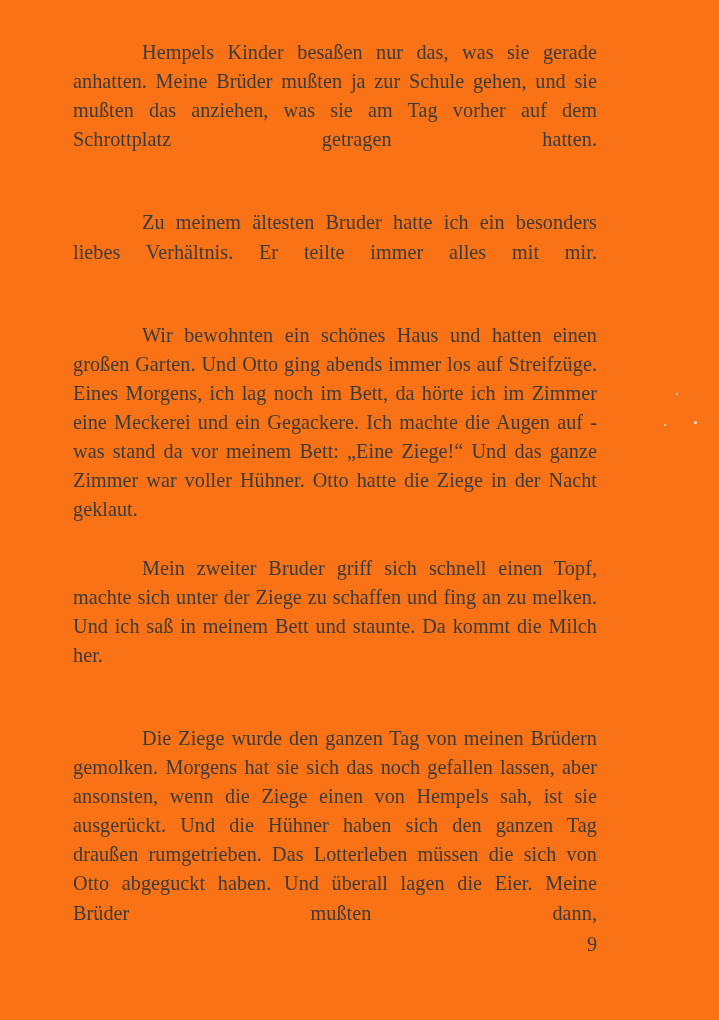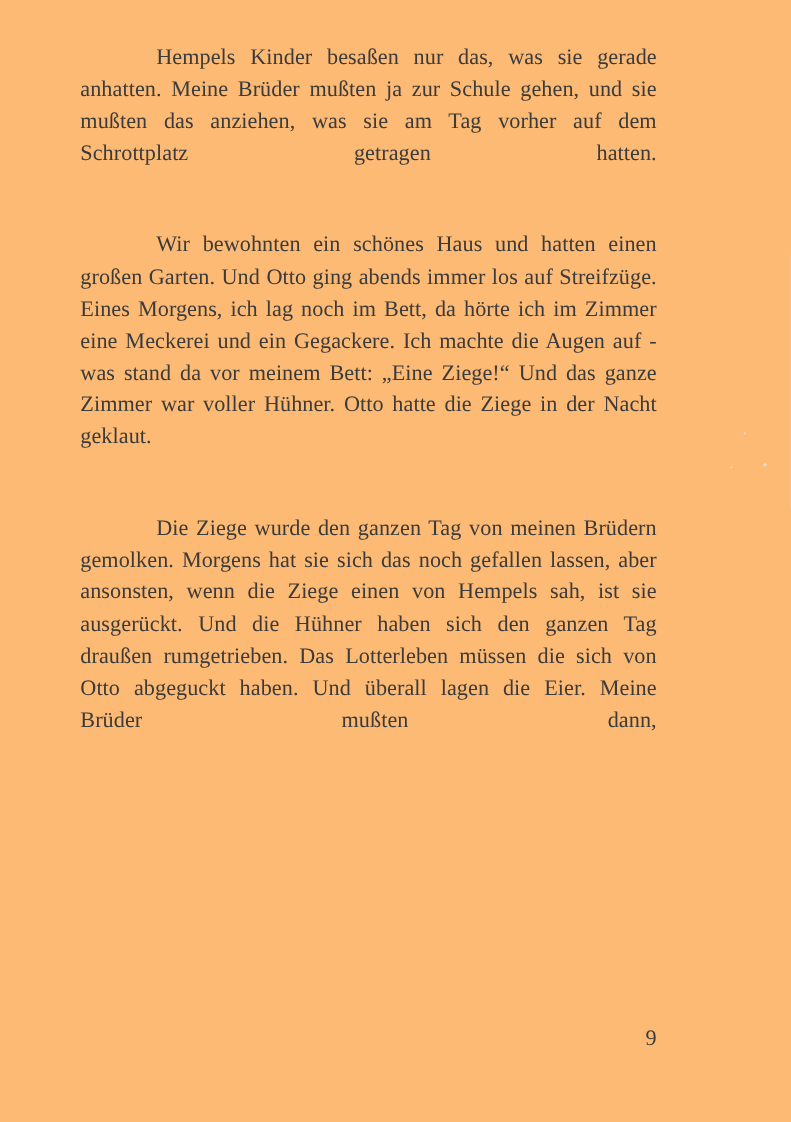--- a/index.html
+++ b/index.html
@@ -73,32 +73,36 @@
   .speck {
     position: absolute;
     background: #dededa;
     border-radius: 50%;
     pointer-events: none;
   }
 </style>
 </head>
 <body style="background: rgb(253, 253, 251); color: rgb(59, 59, 59);">
 
-<div id="page-scan" style="background: #fdba74;">
+<div id="page-scan" style="background: #f97316;">
 
   <div class="speck" style="left:676px; top:393px; width:2px; height:2px;"></div>
   <div class="speck" style="left:664px; top:424px; width:2px; height:2px;"></div>
   <div class="speck" style="left:694px; top:421px; width:3px; height:3px;"></div>
 
   <div id="text-column">
       <div class="para-block">
         <p class="body-paragraph">Hempels Kinder besaßen nur das, was sie gerade anhatten. Meine Brüder mußten ja zur Schule gehen, und sie mußten das anziehen, was sie am Tag vorher auf dem Schrottplatz getragen hatten.</p>
       </div>
       <div class="para-block">
+        <p class="body-paragraph">Zu meinem ältesten Bruder hatte ich ein besonders liebes Verhältnis. Er teilte immer alles mit mir.</p>
+      </div>
+      <div class="para-block">
         <p class="body-paragraph">Wir bewohnten ein schönes Haus und hatten einen großen Garten. Und Otto ging abends immer los auf Streifzüge. Eines Morgens, ich lag noch im Bett, da hörte ich im Zimmer eine Meckerei und ein Gegackere. Ich machte die Augen auf - was stand da vor meinem Bett: „Eine Ziege!“ Und das ganze Zimmer war voller Hühner. Otto hatte die Ziege in der Nacht geklaut.</p>
+        <p class="body-paragraph">Mein zweiter Bruder griff sich schnell einen Topf, machte sich unter der Ziege zu schaffen und fing an zu melken. Und ich saß in meinem Bett und staunte. Da kommt die Milch her.</p>
       </div>
       <div class="para-block">
         <p class="body-paragraph">Die Ziege wurde den ganzen Tag von meinen Brüdern gemolken. Morgens hat sie sich das noch gefallen lassen, aber ansonsten, wenn die Ziege einen von Hempels sah, ist sie ausgerückt. Und die Hühner haben sich den ganzen Tag draußen rumgetrieben. Das Lotterleben müssen die sich von Otto abgeguckt haben. Und überall lagen die Eier. Meine Brüder mußten dann,</p>
       </div>
     </div>
 
   <div id="page-number">9</div>
 
 </div>
 

